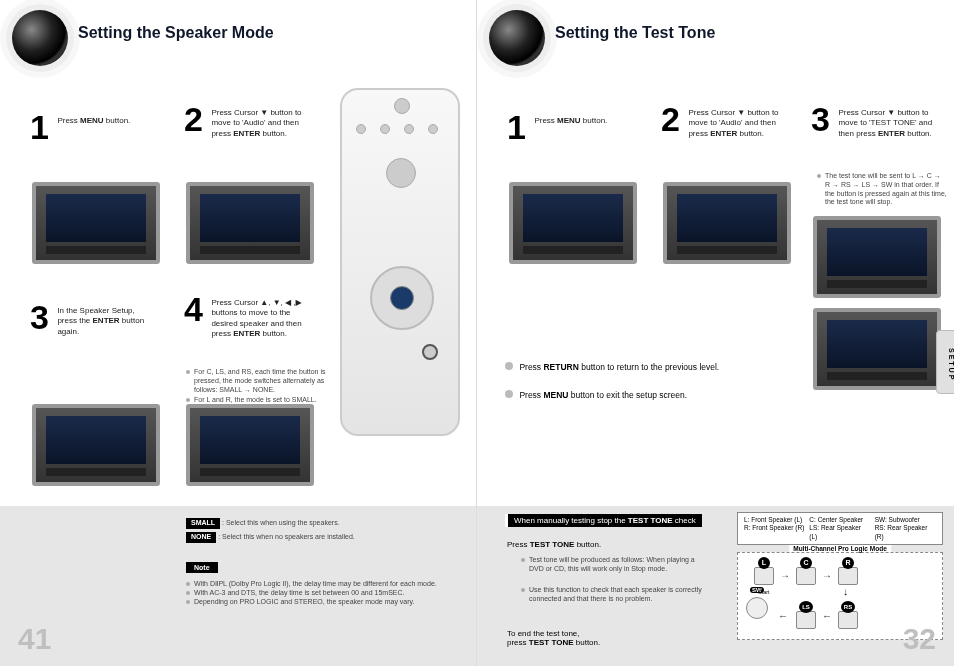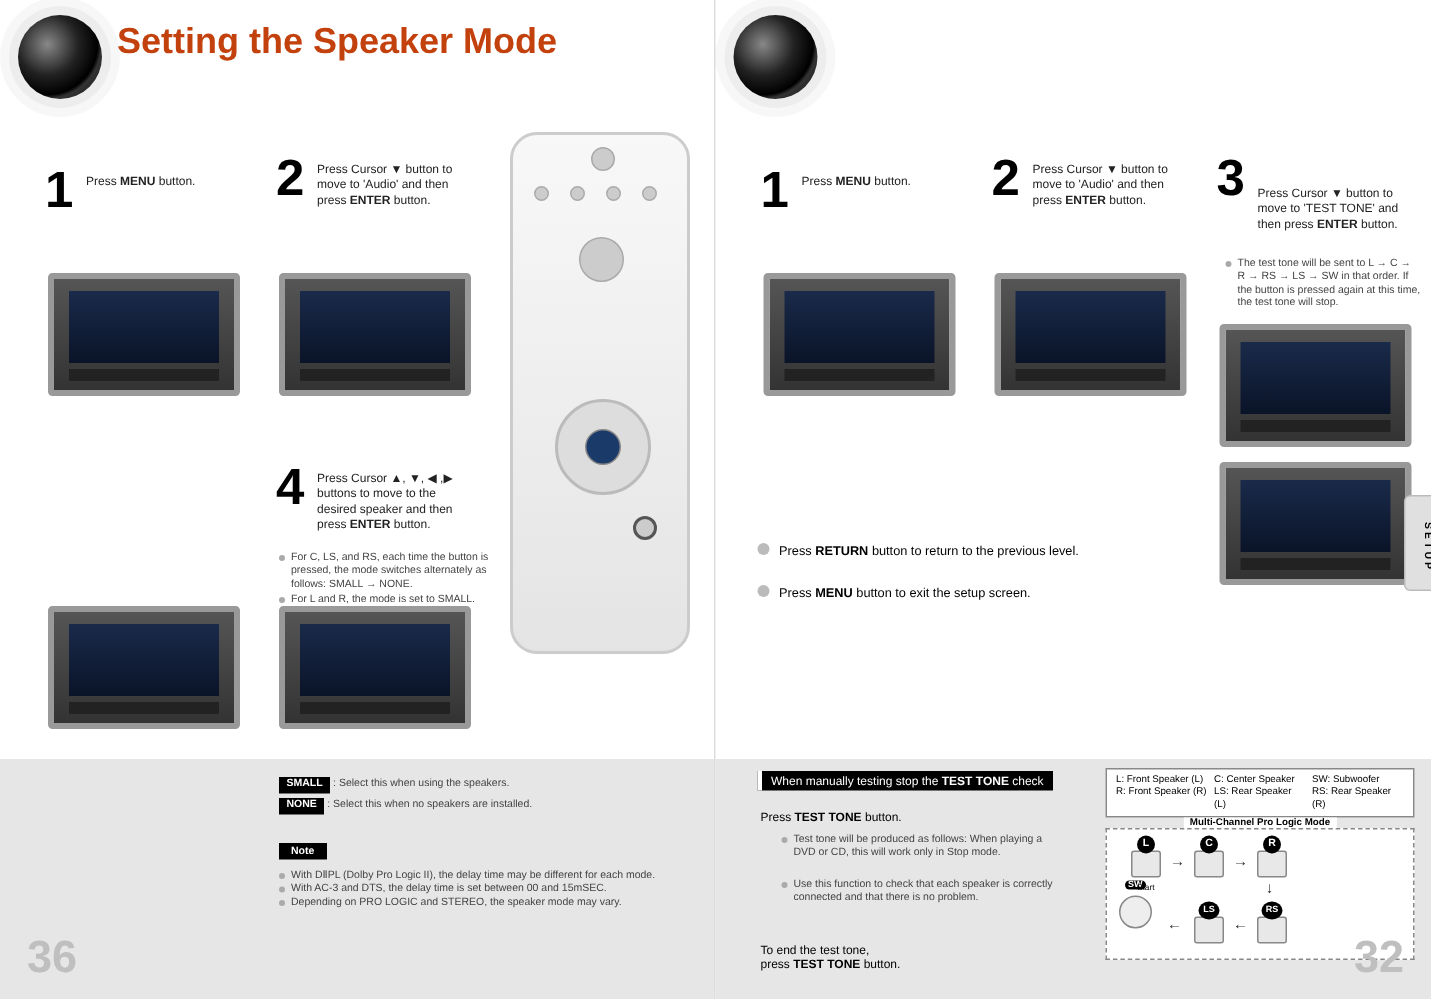--- a/index.html
+++ b/index.html
@@ -25,24 +25,24 @@
   .speaker-icon {
     position: absolute;
     width: 56px; height: 56px;
     border-radius: 50%;
     background: radial-gradient(circle at 35% 35%, #888 0%, #222 40%, #000 65%, #333 70%, #111 100%);
     box-shadow: 0 0 0 6px rgba(0,0,0,0.04), 0 0 0 12px rgba(0,0,0,0.03);
     top: 10px; left: 12px;
   }
   .main-title {
     position: absolute;
-    top: 14px; left: 78px;
-    font-size: 24px;
+    top: 24px; left: 78px;
+    font-size: 16px;
     font-weight: bold;
-    color: #c2410c;
+    color: #0f172a;
   }
   .step {
     position: absolute;
     width: 140px;
   }
   .step-num {
     font-size: 34px;
     font-weight: bold;
     color: #000;
     display: inline-block;
@@ -191,23 +191,29 @@
     <div class="screenshot" style="top:182px; left:32px;"></div>
 
     <div class="step" style="top:104px; left:184px; width:150px;">
       <span class="step-num">2</span>
       <span class="step-text" style="width:110px;">
         <span>Press Cursor ▼ button to move to 'Audio' and then press </span><b>ENTER</b><span> button.</span>
       </span>
     </div>
     <div class="screenshot" style="top:182px; left:186px;"></div>
 
+    <div class="step" style="top:302px; left:30px;">
+      <span class="step-num">3</span>
+      <span class="step-text">
+        <span>In the Speaker Setup, press the </span><b>ENTER</b><span> button again.</span>
+      </span>
+    </div>
     <div class="screenshot" style="top:404px; left:32px;"></div>
 
-    <div class="step" style="top:294px; left:184px; width:150px;margin-top:16px;">
+    <div class="step" style="top:294px; left:184px; width:150px;">
       <span class="step-num">4</span>
       <span class="step-text" style="width:110px;">
         <span>Press Cursor ▲, ▼, ◀ ,▶ buttons to move to the desired speaker and then press </span><b>ENTER</b><span> button.</span>
       </span>
     </div>
     <div style="position:absolute; top:368px; left:186px; width:140px;">
       <div class="small-note" style="position:relative; padding-left:8px;">
         <span class="bullet" style="top:2px;left:0;"></span>
         <span>For C, LS, and RS, each time the button is pressed, the mode switches alternately as follows: SMALL → NONE.</span>
       </div>
@@ -253,45 +259,46 @@
       <div class="small-note" style="width:270px; position:relative; padding-left:8px;">
         <span class="bullet" style="top:2px;left:0;"></span>
         <span>With AC-3 and DTS, the delay time is set between 00 and 15mSEC.</span>
       </div>
       <div class="small-note" style="width:270px; position:relative; padding-left:8px;">
         <span class="bullet" style="top:2px;left:0;"></span>
         <span>Depending on PRO LOGIC and STEREO, the speaker mode may vary.</span>
       </div>
     </div>
 
-    <div class="page-num" style="left:18px;">36</div>
+    <div class="page-num" style="left:18px;">41</div>
   </div>
 
   <div class="page page-right">
     <div class="speaker-icon"></div>
+    <div class="main-title">Setting the Test Tone</div>
 
     <div class="step" style="top:112px; left:30px;">
       <span class="step-num">1</span>
       <span class="step-text">
         <span>Press </span><b>MENU</b><span> button.</span>
       </span>
     </div>
     <div class="screenshot" style="top:182px; left:32px;"></div>
 
     <div class="step" style="top:104px; left:184px; width:150px;">
       <span class="step-num">2</span>
       <span class="step-text" style="width:110px;">
         <span>Press Cursor ▼ button to move to 'Audio' and then press </span><b>ENTER</b><span> button.</span>
       </span>
     </div>
     <div class="screenshot" style="top:182px; left:186px;"></div>
 
     <div class="step" style="top:104px; left:334px; width:140px;">
       <span class="step-num">3</span>
-      <span class="step-text" style="width:100px;margin-top:16px;">
+      <span class="step-text" style="width:100px;">
         <span>Press Cursor ▼ button to move to 'TEST TONE' and then press </span><b>ENTER</b><span> button.</span>
       </span>
     </div>
     <div class="small-note" style="position:absolute; top:172px; left:340px; width:130px; padding-left:8px;">
       <span class="bullet" style="top:2px;left:0;"></span>
       <span>The test tone will be sent to L → C → R → RS → LS → SW in that order. If the button is pressed again at this time, the test tone will stop.</span>
     </div>
     <div class="screenshot" style="top:216px; left:336px;"></div>
     <div class="screenshot" style="top:308px; left:336px;"></div>
 

